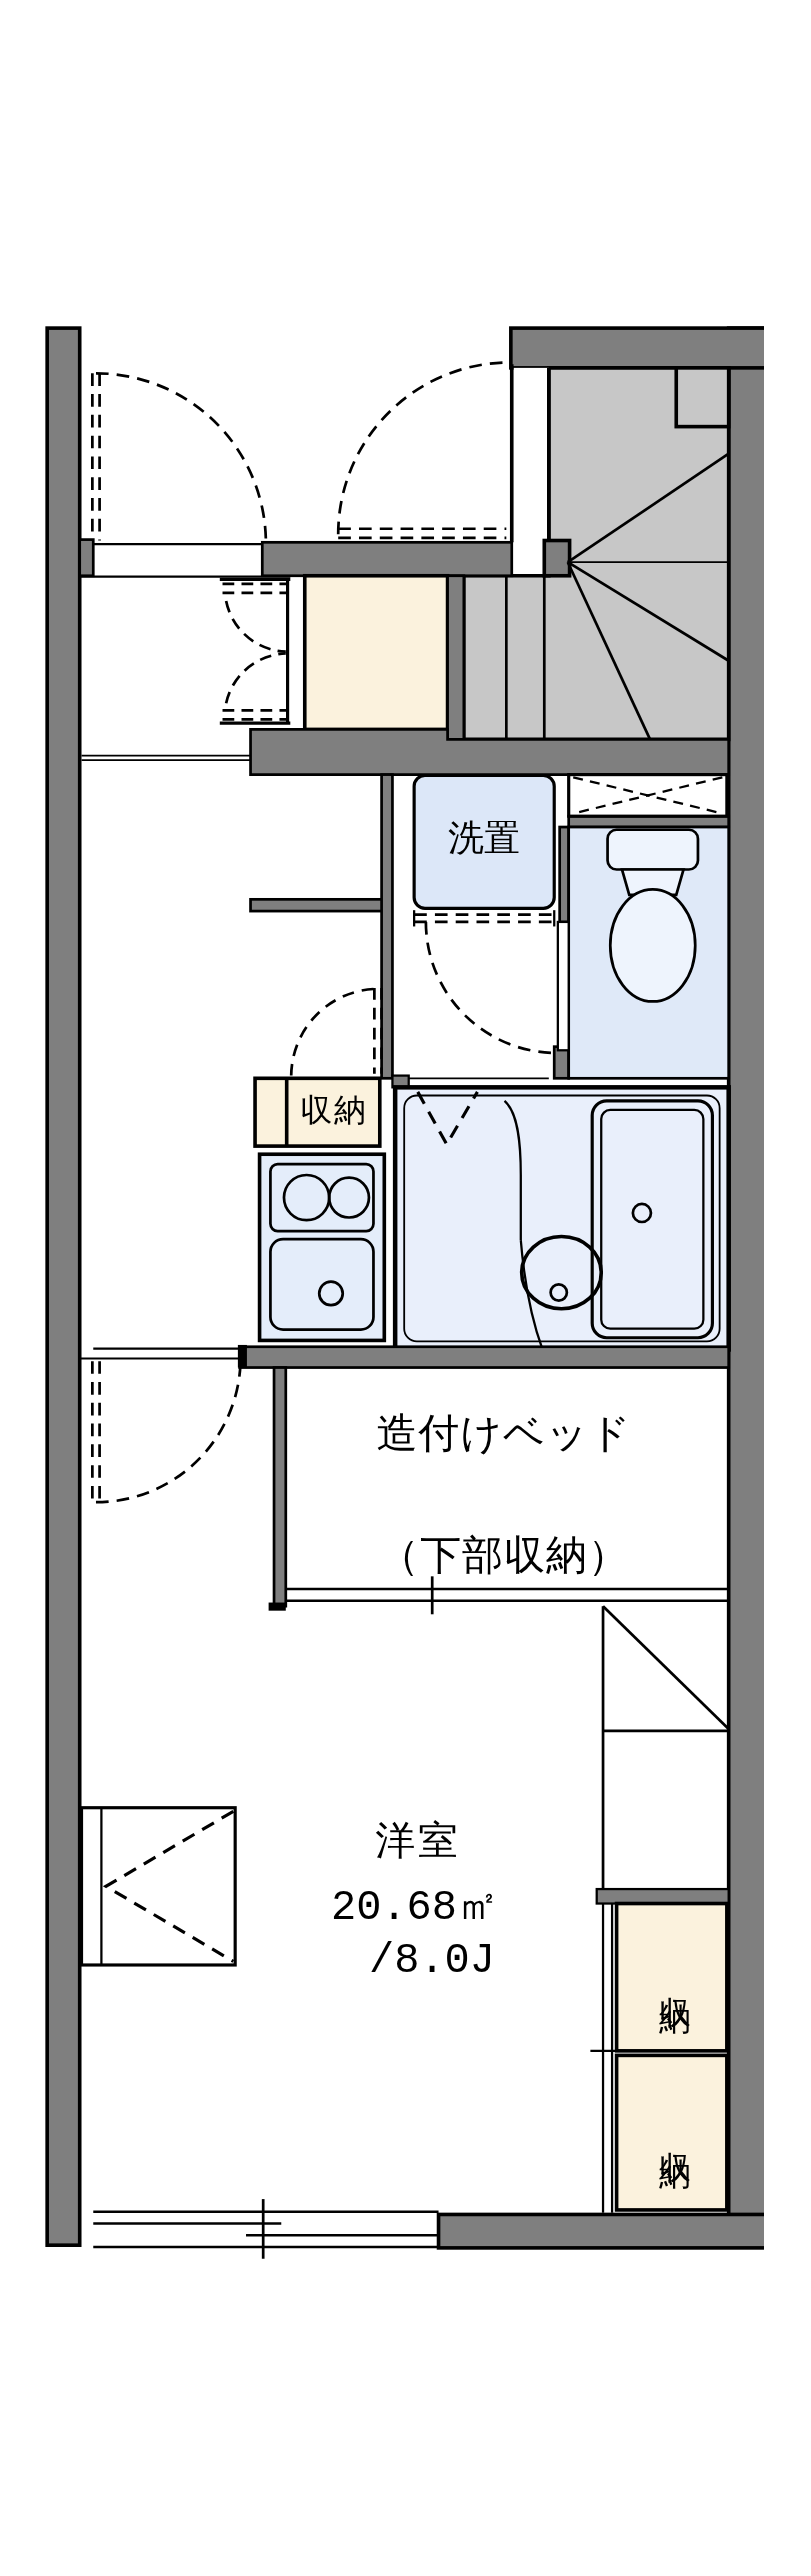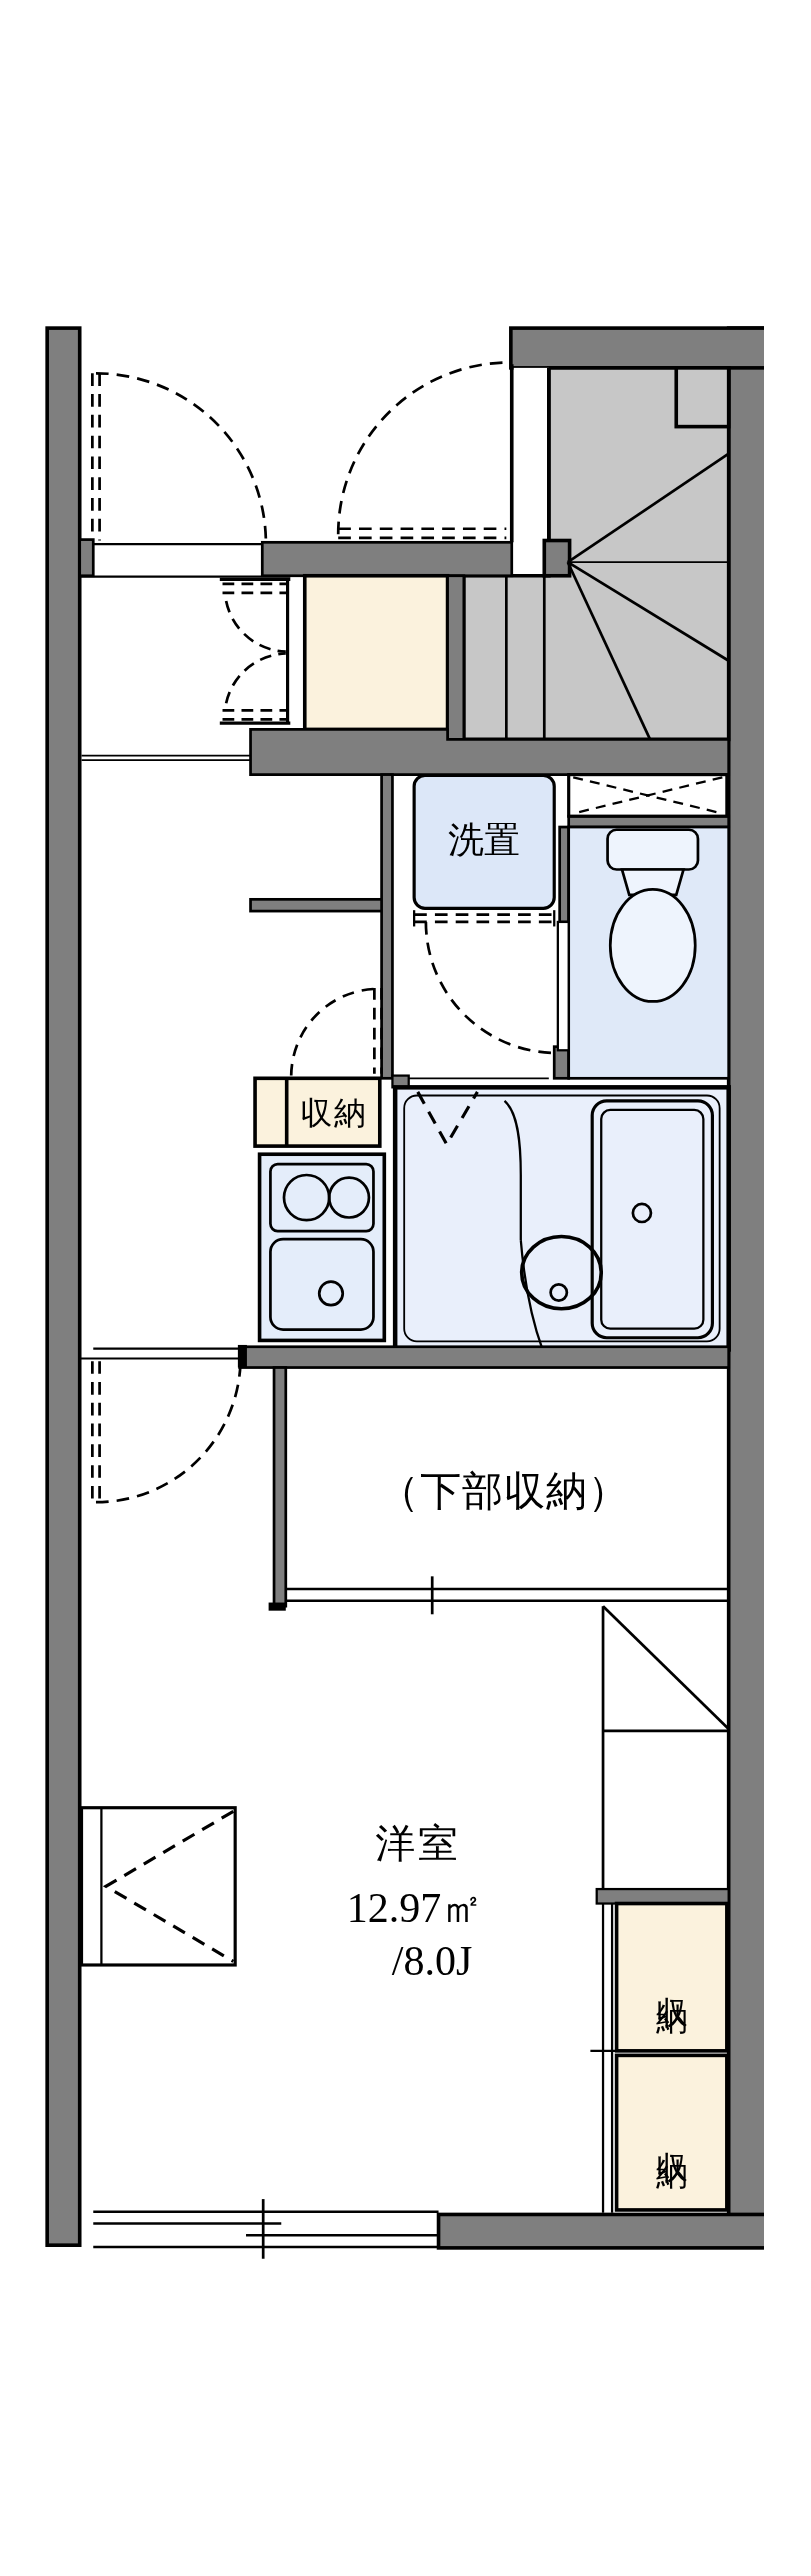--- a/index.html
+++ b/index.html
@@ -1,17 +1,17 @@
 <!DOCTYPE html>
 <html style="--wall: #7f7f7f; --stairs: #c7c7c7; --tatami_beige: #fbf2dd; --fixture_blue: #dce7f8; --toilet_blue: #dfe9f8; --bath_blue: #e9effb;font-size:14.5px"><head>
 <meta charset="utf-8">
 <style>
   html,body{margin:0;padding:0;background:#ffffff;}
   #page{position:relative;width:764px;height:2576px;background:#fff;overflow:hidden;
-        font-family:Liberation Serif, serif;}
+        font-family:Liberation Mono, monospace;}
   #plan-svg{position:absolute;left:0;top:0;}
   .lbl{position:absolute;transform:translate(-50%,-50%);color:#000;white-space:nowrap;
        text-align:center;line-height:1.15;}
   .lbl-laundry{font-size:36px;}
   .lbl-kstorage{font-size:32px;letter-spacing:1.8px;}
   .lbl-bed{font-size:41px;letter-spacing:0.9px;}
   .lbl-room{font-size:40px;letter-spacing:2.7px;}
   .lbl-area{font-size:42px;}
   .lbl-closet{font-size:32px;writing-mode:vertical-rl;text-orientation:upright;letter-spacing:7.2px;}
 </style>
@@ -223,21 +223,22 @@
       <line x1="103" y1="2460" x2="311" y2="2460" stroke-width="3"></line>
       <line x1="272" y1="2473" x2="485" y2="2473" stroke-width="3"></line>
       <line x1="103" y1="2486" x2="485" y2="2486" stroke-width="3"></line>
       <line x1="291" y1="2433" x2="291" y2="2499" stroke-width="3"></line>
     </g>
   </g>
 </svg>
 
 <div class="lbl lbl-laundry" style="left:484px;top:841px;">洗置</div>
 <div class="lbl lbl-kstorage" style="left:334px;top:1113px;">収納</div>
-<div class="lbl lbl-bed" style="left:504px;top:1492px;">（下部収納）</div>
+<div class="lbl lbl-bed" style="left:504px;top:1437px;">造付けベッド</div>
+<div class="lbl lbl-bed" style="left:504px;top:1559px;">（下部収納）</div>
 <div class="lbl lbl-room" style="left:418px;top:1844px;">洋室</div>
-<div class="lbl lbl-area" style="left:415px;top:1908px;">12.97㎡</div>
+<div class="lbl lbl-area" style="left:415px;top:1908px;">20.68㎡</div>
 <div class="lbl lbl-area" style="left:432px;top:1961px;">/8.0J</div>
 <div class="lbl lbl-closet" style="left:672px;top:1978px;">収納</div>
 <div class="lbl lbl-closet" style="left:672px;top:2133px;">収納</div>
 
 </div>
 
 
 </body></html>

